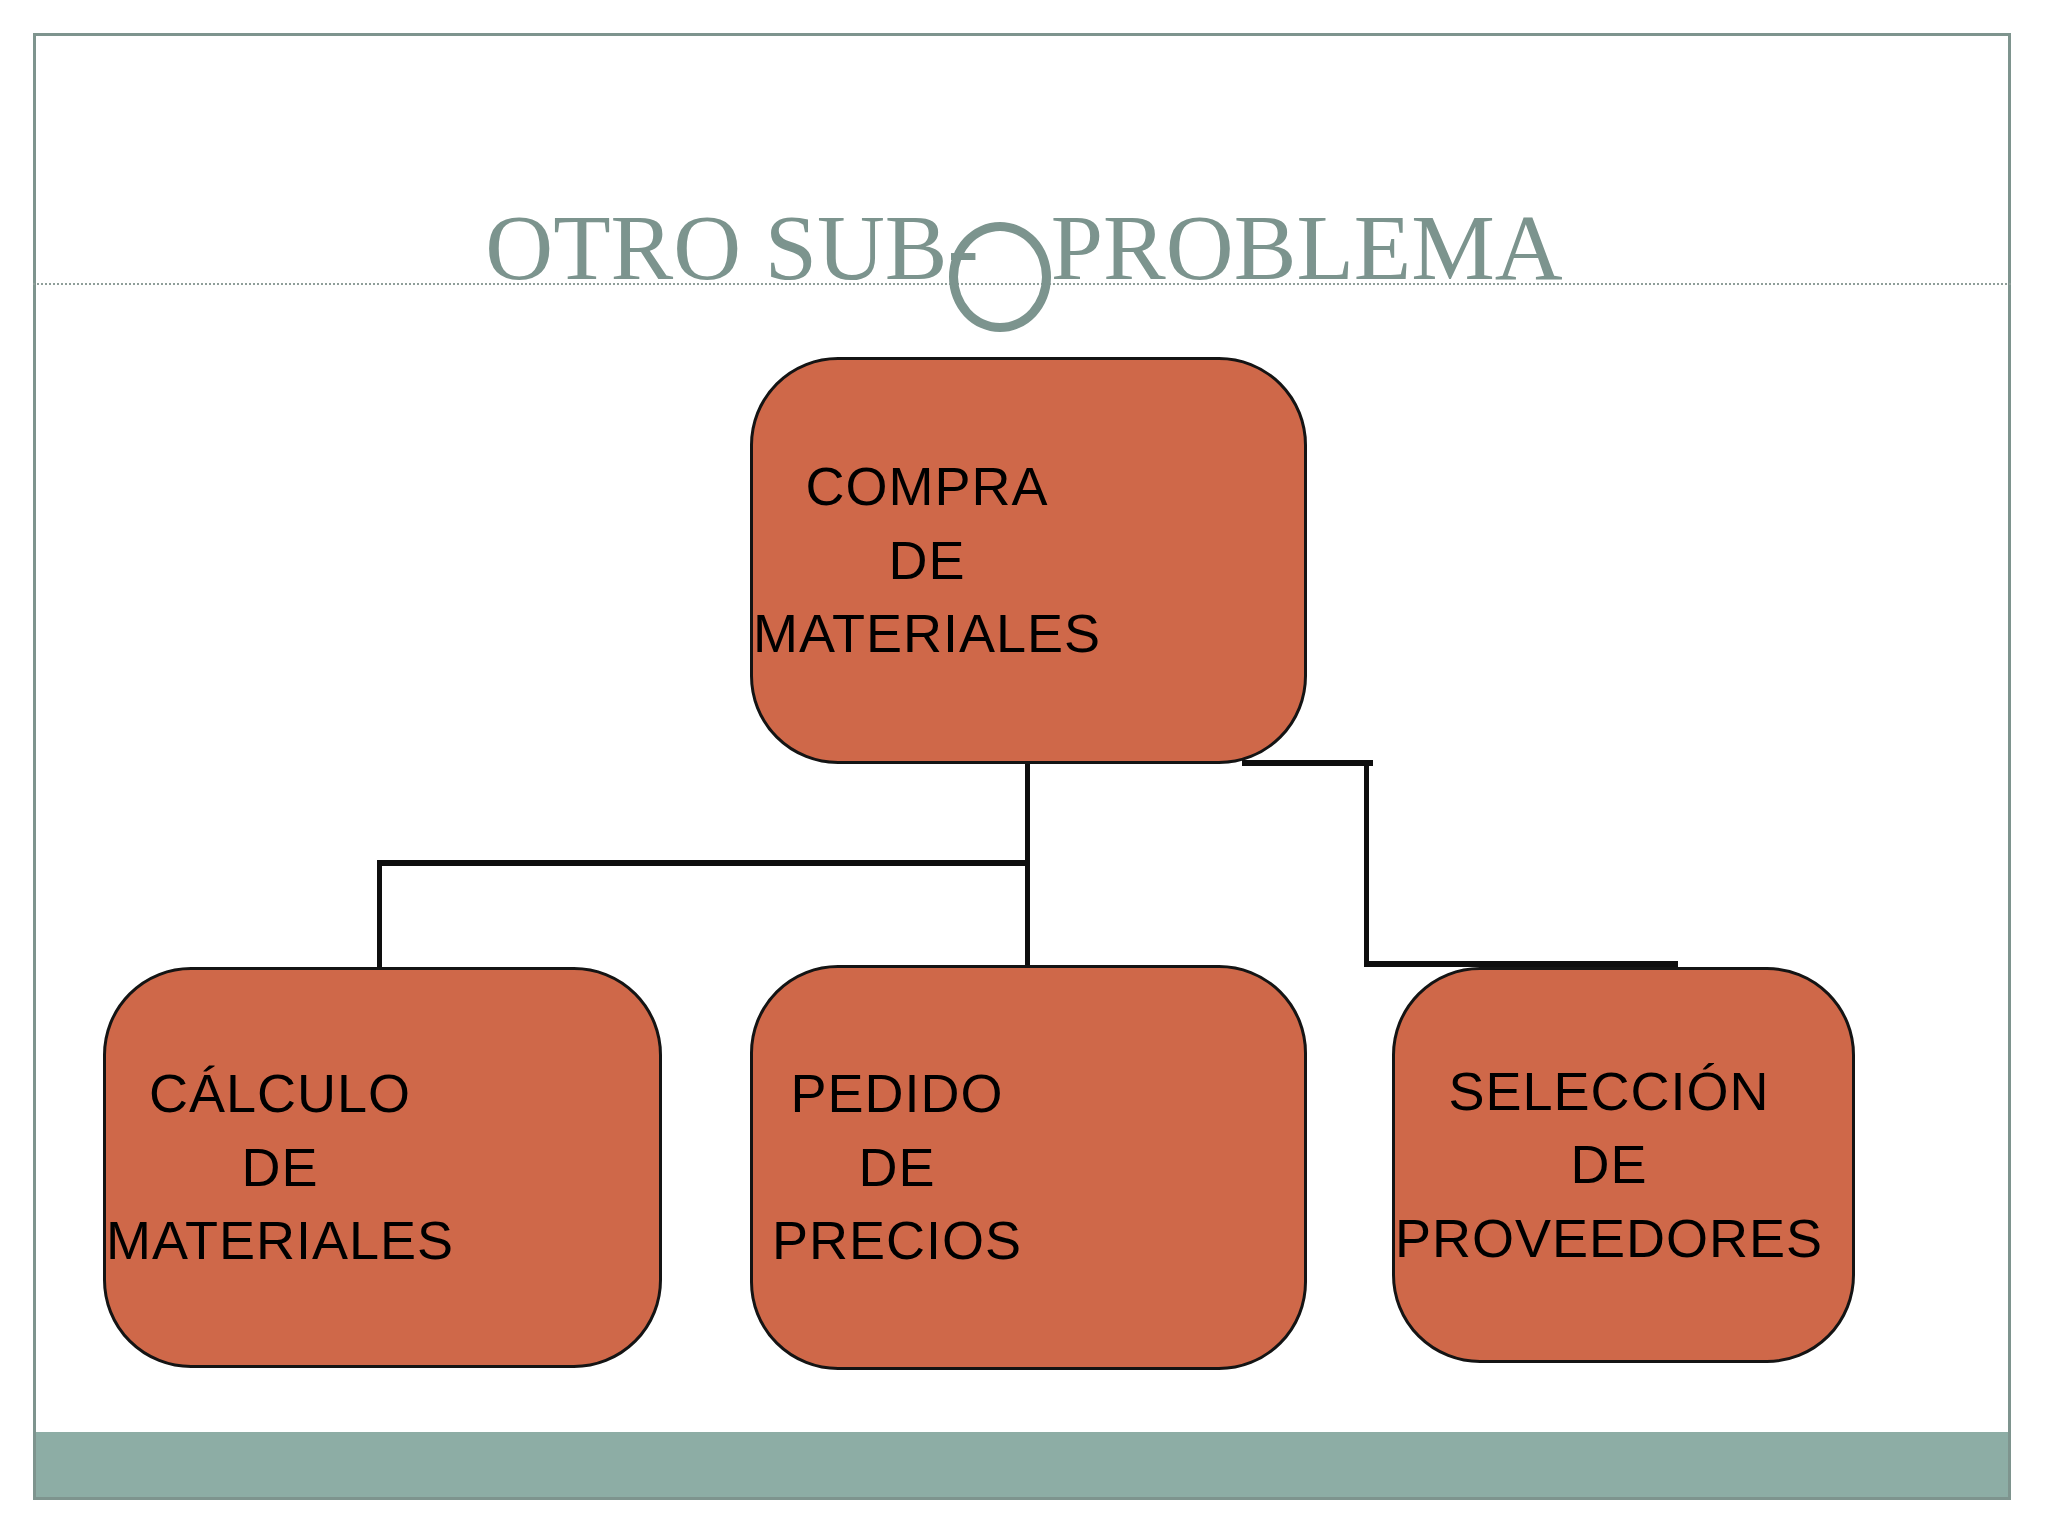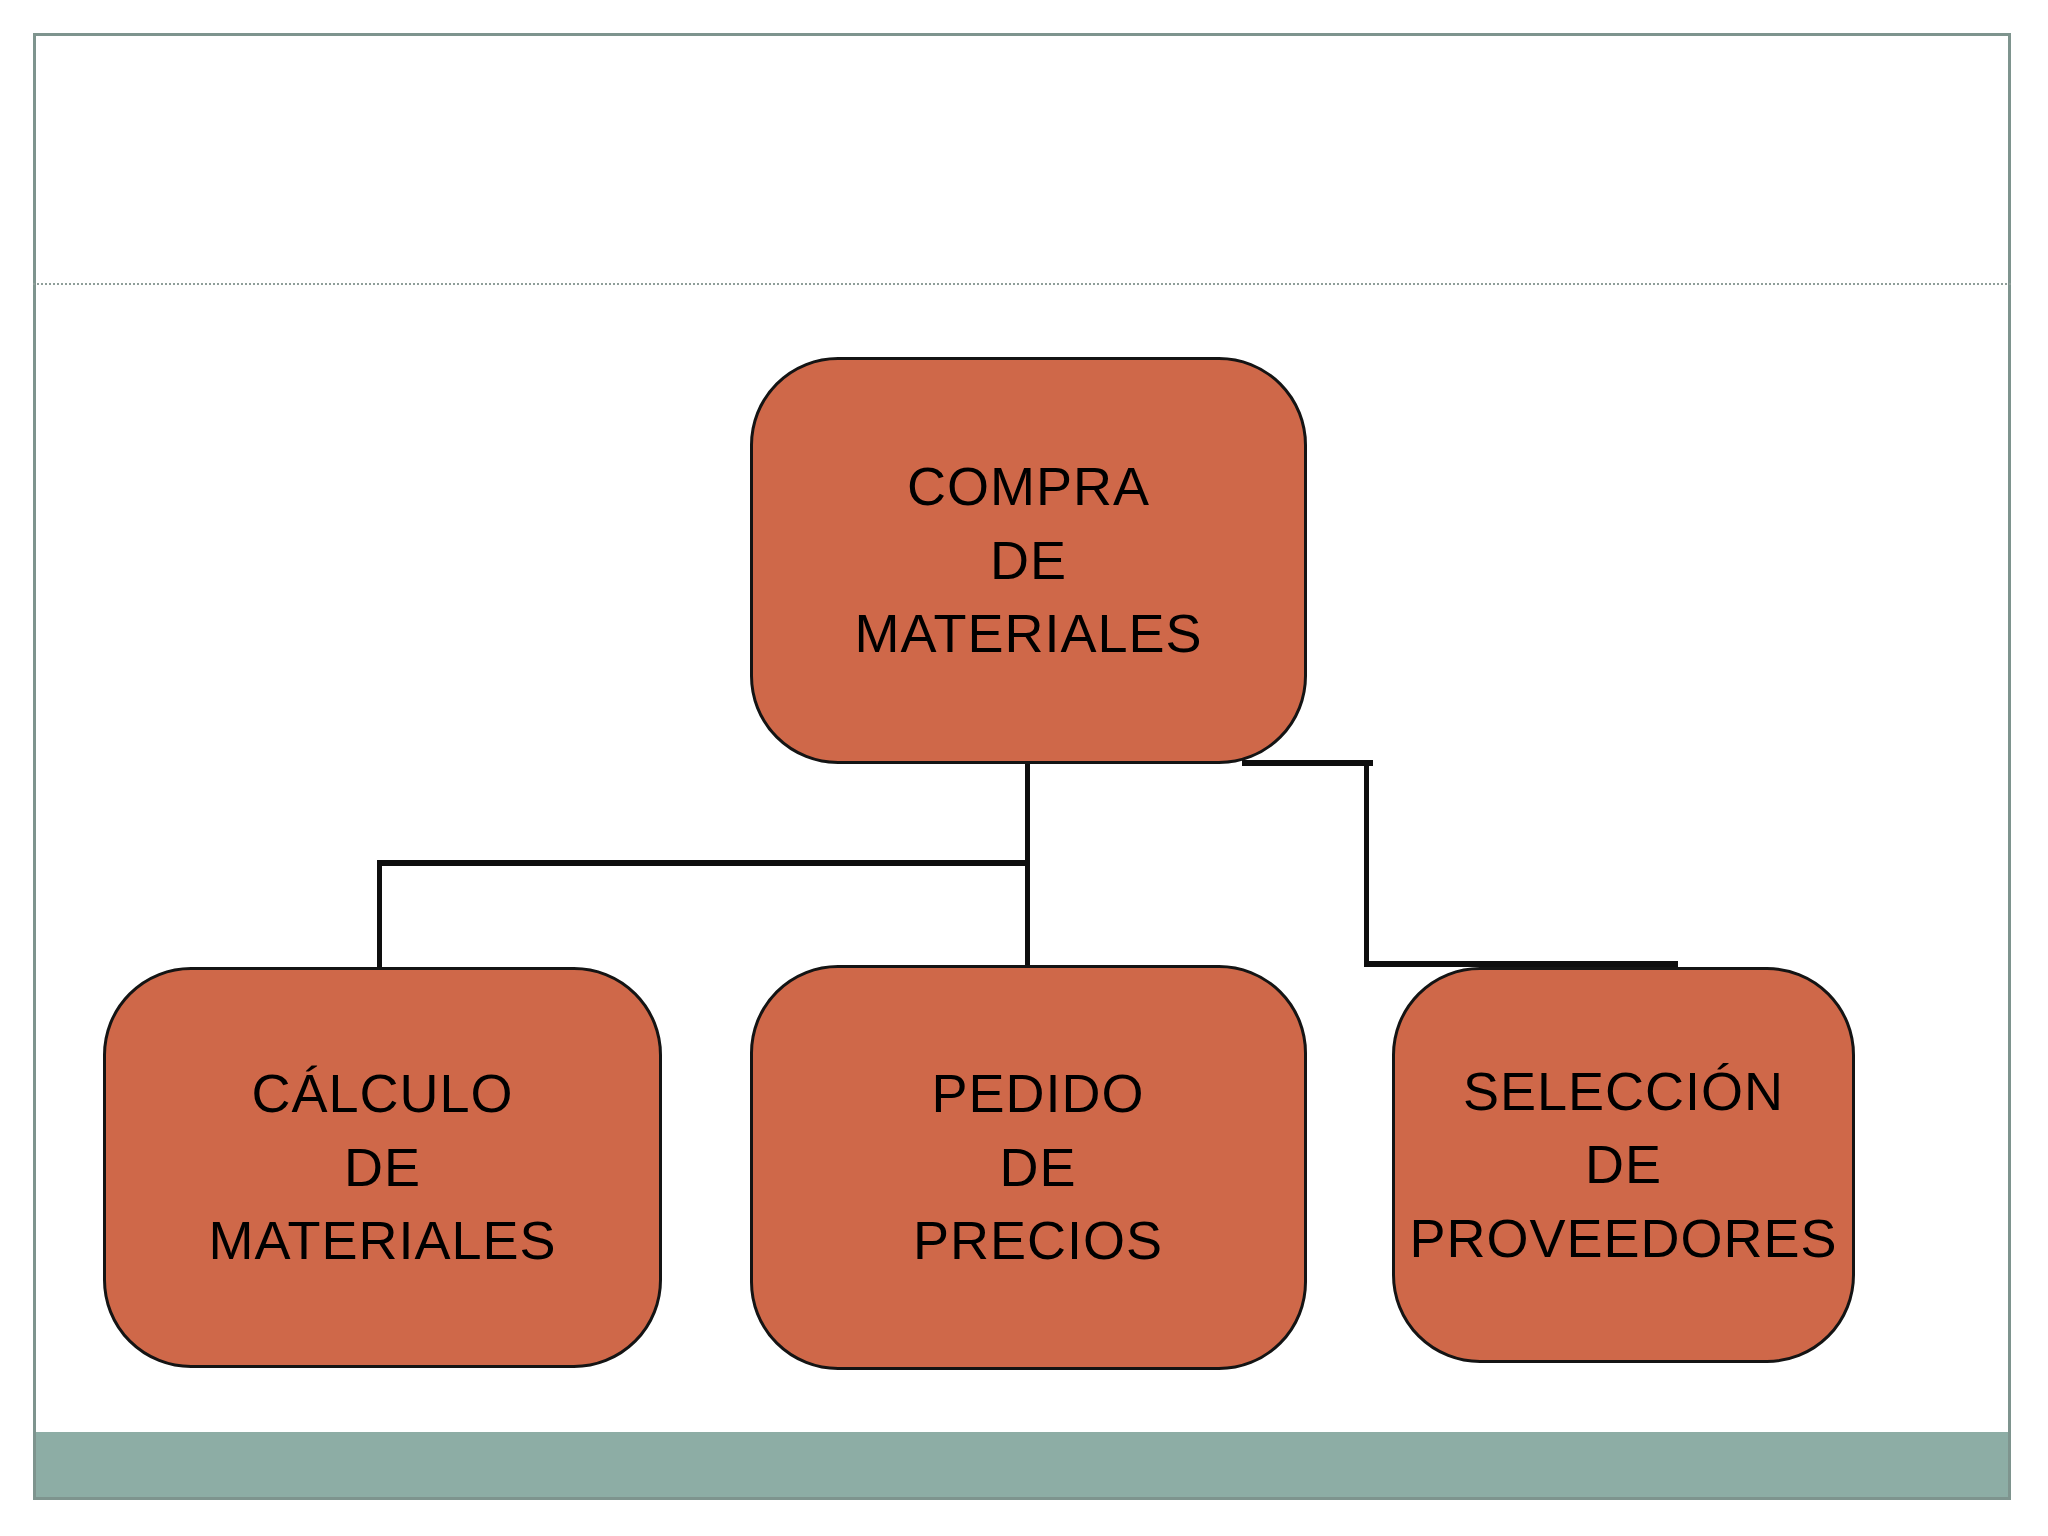--- a/index.html
+++ b/index.html
@@ -73,21 +73,20 @@
   .conn-h-botright { left: 1364px; top: 961px; width: 314px; height: 6px; }
   
   .node {
     position: absolute;
     background: var(--node-fill, #cf6849);
     border: 3px solid var(--node-border, #141414);
     border-radius: 88px;
     box-sizing: border-box;
     display: flex;
     align-items: center;
-    justify-content: center;
   }
   .node-label {
     white-space: pre-line;
     text-align: center;
     color: #000000;
     font-size: 54px;
     line-height: 1.36;
     letter-spacing: 1px;
   }
   .node-root   { left: 750px;  top: 357px; width: 557px; height: 407px; }
@@ -106,20 +105,25 @@
 </style>
 </head>
 <body>
 
 <div class="slide">
 
   <div class="frame"></div>
 
   <div class="title-rule"></div>
 
+  <div class="title-row">
+    <span>OTRO SUB-</span>
+    <span class="title-ring"></span>
+    <span>PROBLEMA</span>
+  </div>
 
   <div class="conn conn-v-center"></div>
   <div class="conn conn-h-left"></div>
   <div class="conn conn-v-left"></div>
   <div class="conn conn-h-topright"></div>
   <div class="conn conn-v-right"></div>
   <div class="conn conn-h-botright"></div>
 
   <div class="node node-root">
     <div class="node-label">COMPRA

